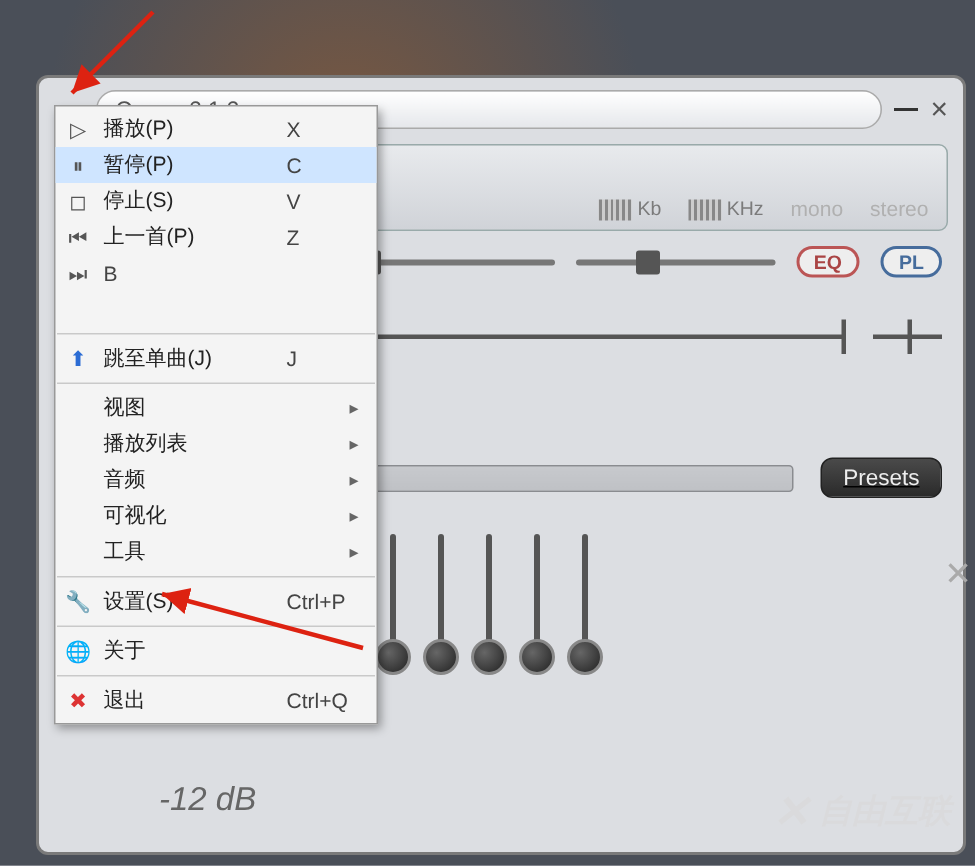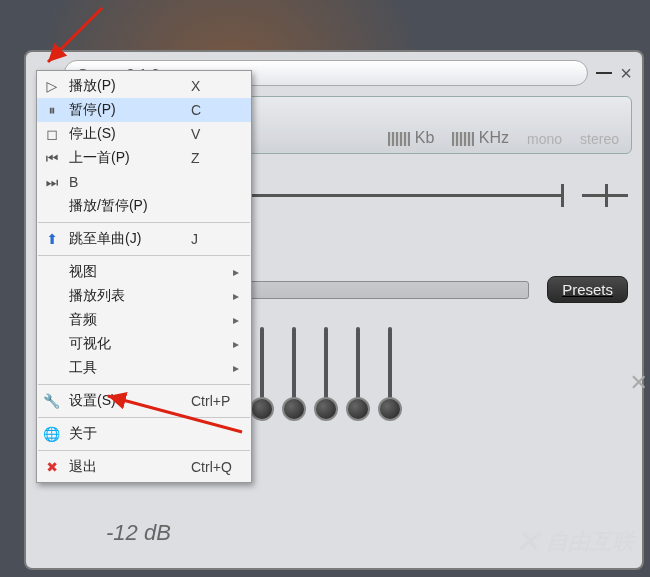--- a/index.html
+++ b/index.html
@@ -21,21 +21,21 @@
   }
   .win-min{ width:16px;height:2px;background:#333;}
   .win-close{ font-size:20px;color:#555;}
 
   .display-panel {
     margin:2px 10px 6px 10px; height:58px; background:linear-gradient(#e8eaed,#d0d3d8);
     border:1px solid #9aa; border-radius:6px; display:flex; align-items:flex-end; padding:6px 12px;
     gap:18px; color:#6b6b6b;
   }
   .meter {width:22px; height:14px; background:repeating-linear-gradient(90deg,#888,#888 2px,#ccc 2px,#ccc 4px); display:inline-block; vertical-align:middle;}
-  .disp-small{font-size:16px;color:#7b7b7b;}
+  .disp-small{font-size:13px;color:#7b7b7b;}
   .mono,.stereo{color:#b0b0b0;font-size:14px;}
 
   .control-row{display:flex;align-items:center;gap:14px;padding:4px 14px;}
   .slider{flex:1;height:4px;background:#777;border-radius:2px;position:relative;}
   .slider .thumb{position:absolute;top:-6px;width:16px;height:16px;background:#555;border-radius:2px;}
   .pill-btn{padding:1px 10px;border-radius:14px;border:2px solid #b55;color:#a44;font-size:13px;background:#eee;font-weight:600;}
   .pill-btn.alt{border-color:#466c9c;color:#466c9c;}
 
   .transport-row{display:flex;align-items:center;gap:18px;padding:14px 14px 8px 14px;}
   .tbtn{width:42px;height:42px;border-radius:50%;background:linear-gradient(#333,#1a1a1a);border:2px solid #666;display:flex;align-items:center;justify-content:center;color:#ddd;}
@@ -96,20 +96,30 @@
   </div>
 
   <div class="display-panel">
     <span style="flex:1"></span>
     <span class="disp-small"><span class="meter"></span> <span>Kb</span></span>
     <span class="disp-small"><span class="meter"></span> <span>KHz</span></span>
     <span class="mono">mono</span>
     <span class="stereo">stereo</span>
   </div>
 
+  <div class="control-row">
+    <div class="slider">
+        <div class="thumb" style="left:60%"></div>
+      </div>
+    <div class="slider" style="flex:.4">
+        <div class="thumb" style="left:30%"></div>
+      </div>
+    <span class="pill-btn">EQ</span>
+    <span class="pill-btn alt">PL</span>
+  </div>
 
   <div class="transport-row">
     <div class="tbtn">
         <svg width="18" height="18">
           <path d="M2 2l6 7-6 7zM10 2l6 7-6 7z"></path>
         </svg>
       </div>
     <div class="tbtn">
         <svg width="18" height="18">
           <path d="M9 2l7 8H2zM2 13h14v3H2z"></path>
@@ -209,21 +219,20 @@
     <span class="ic">⏮</span>
     <span class="lbl">上一首(P)</span>
     <span class="acc">Z</span>
   </div>
   <div class="mi">
     <span class="ic">⏭</span>
     <span class="acc">B</span>
   </div>
   <div class="mi">
     <span class="ic"></span>
-    <span class="lbl">播放/暂停(P)</span>
     <span class="acc"></span>
   </div>
   <div class="sep"></div>
   <div class="mi">
     <span class="ic" style="color:#2b6cd4">⬆</span>
     <span class="lbl">跳至单曲(J)</span>
     <span class="acc">J</span>
   </div>
   <div class="sep"></div>
   <div class="mi">

